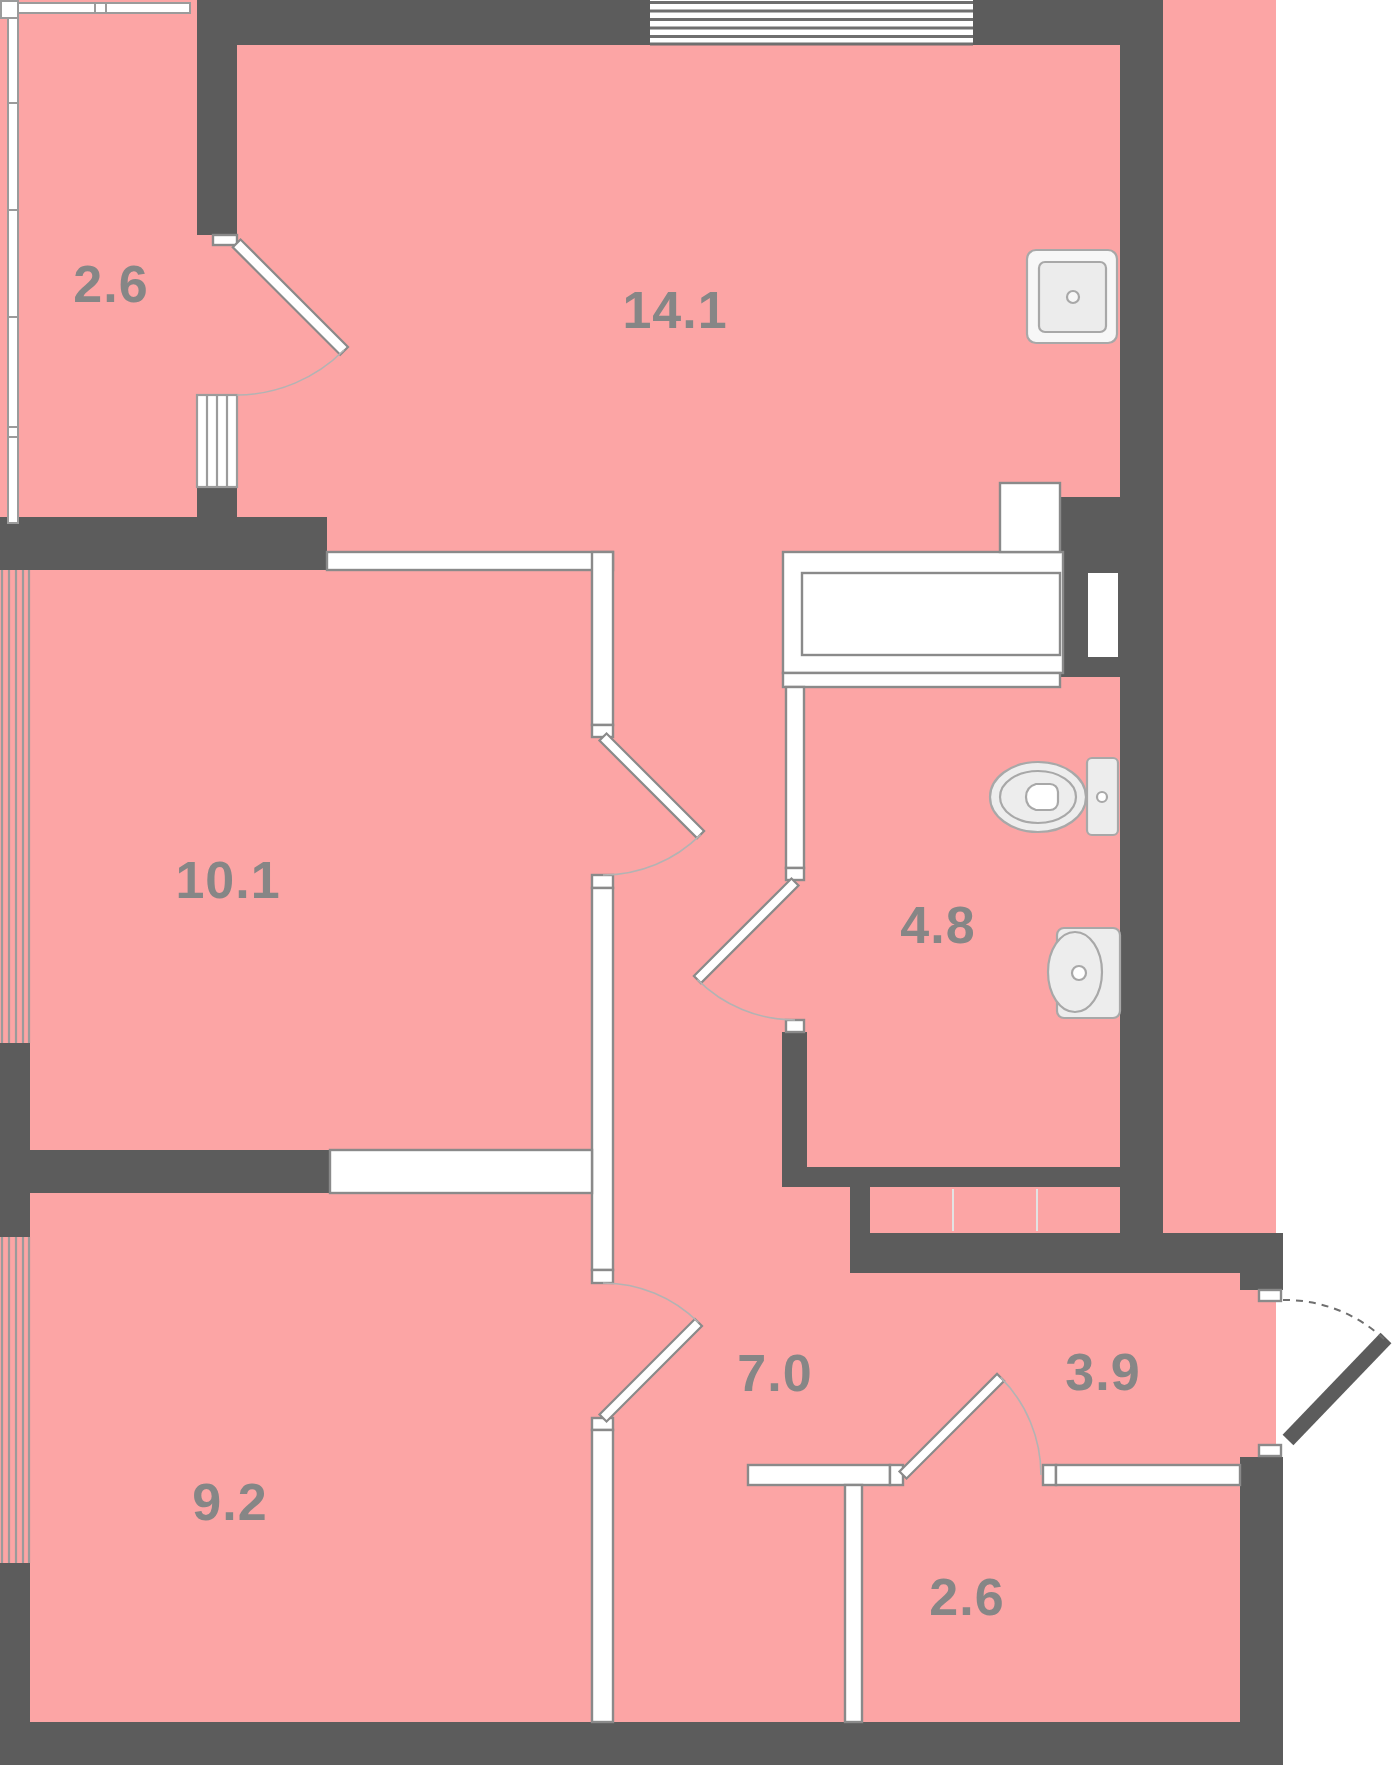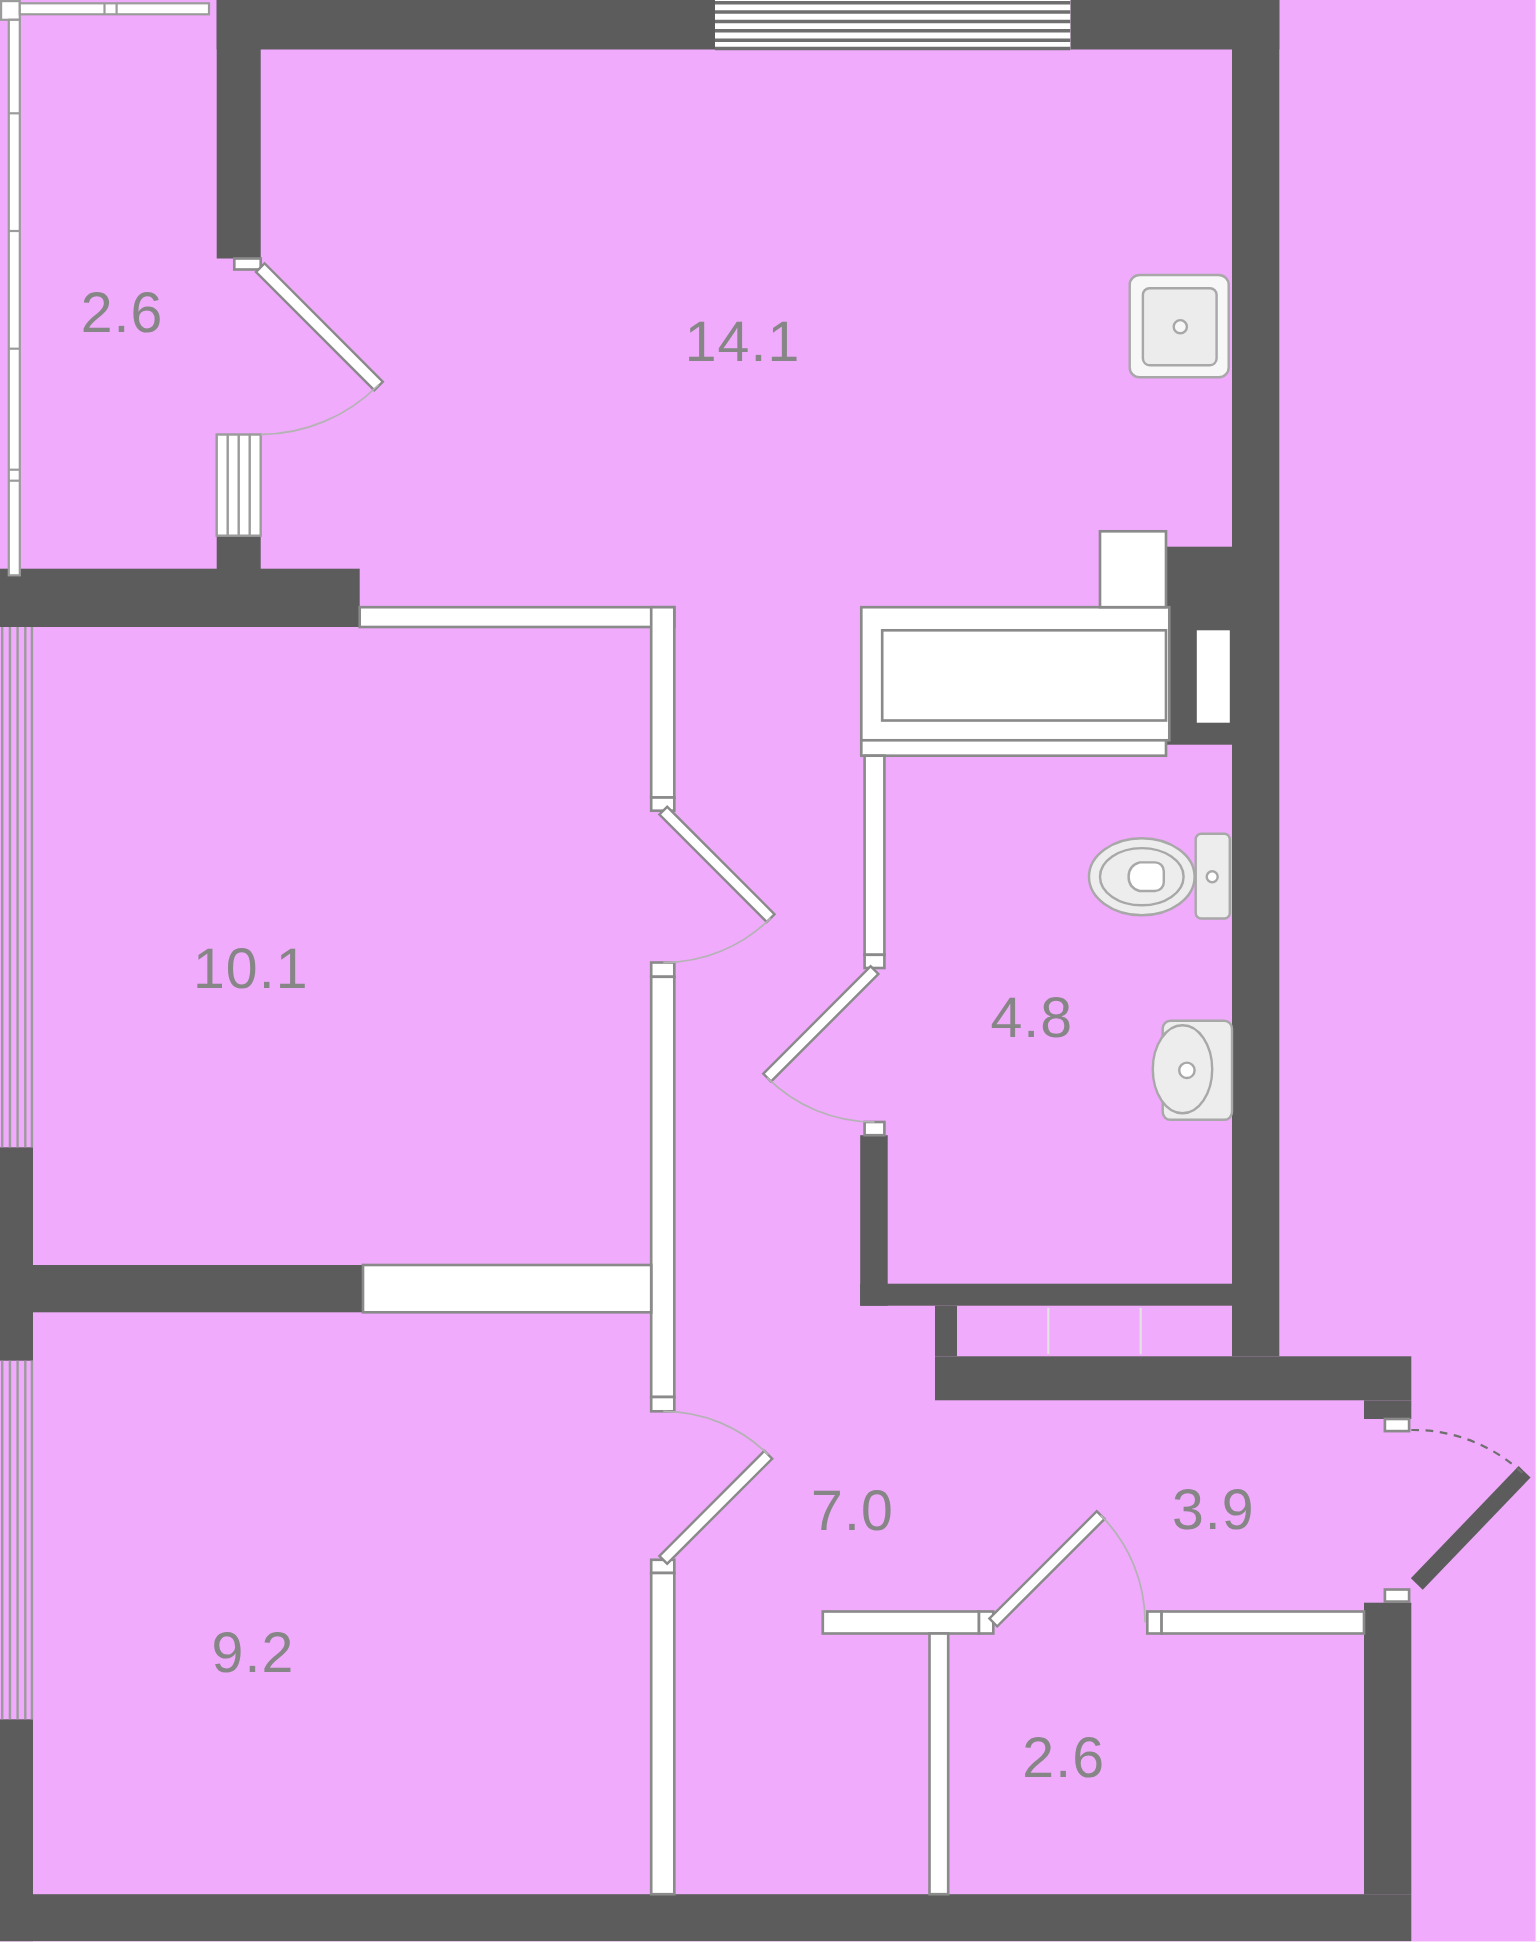--- a/index.html
+++ b/index.html
@@ -1,20 +1,21 @@
 <!DOCTYPE html>
 <html><head>
 <meta charset="utf-8">
 <style>
   html,body{margin:0;padding:0;background:#ffffff;}
   .plan-canvas{
     position:relative;
-    width:1396px;height:1765px;
-    background:#f0abfc;
+    width:1276px;height:1765px;
+    background:#fca5a5;
     font-family:"Liberation Sans", sans-serif;
+    font-weight:bold;
   }
   .plan-canvas svg{position:absolute;left:0;top:0;}
   text.room-label{
     fill:#868686;
     font-family:"Liberation Sans", sans-serif;
     font-size:52px;
     letter-spacing:1px;
     text-anchor:middle;
   }
 </style>

